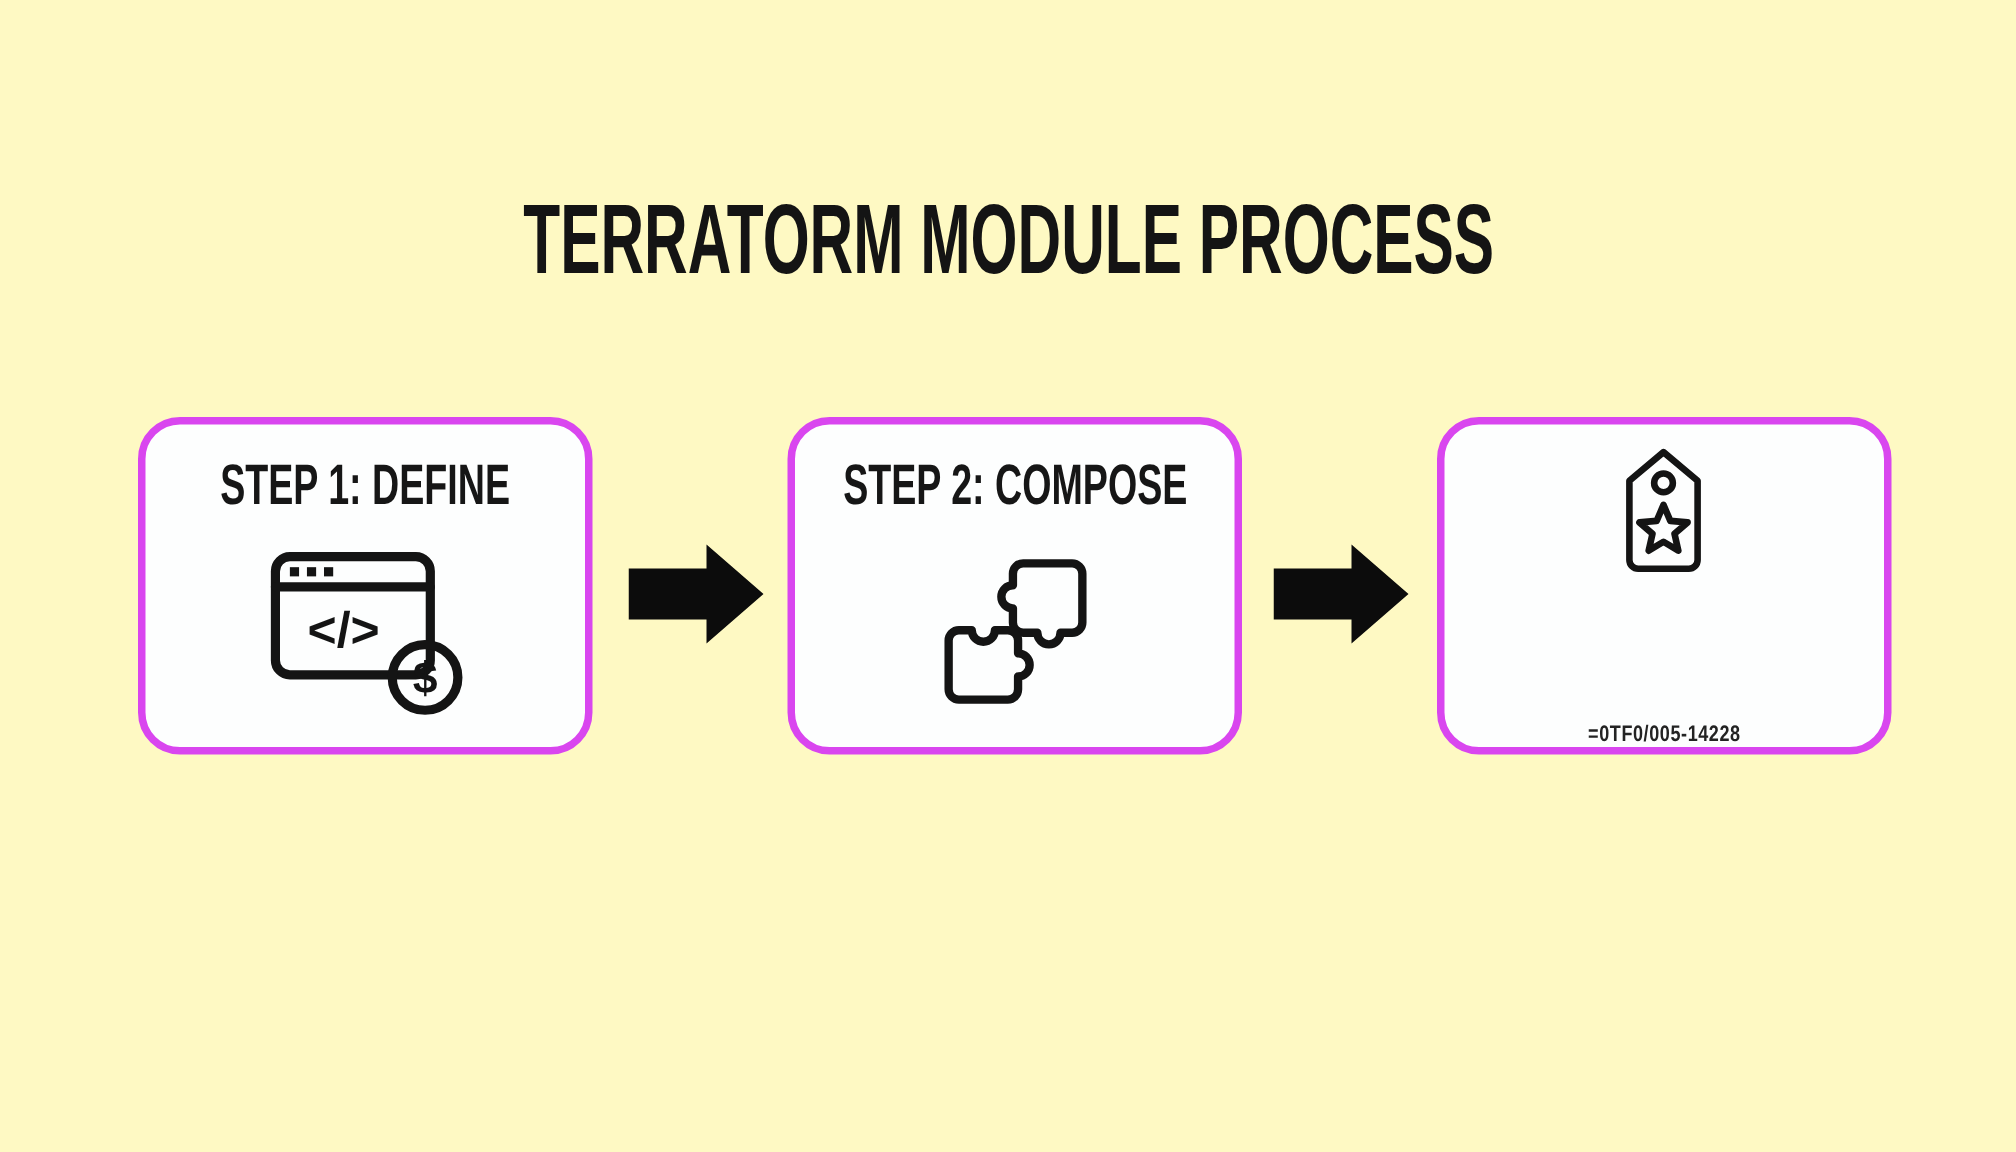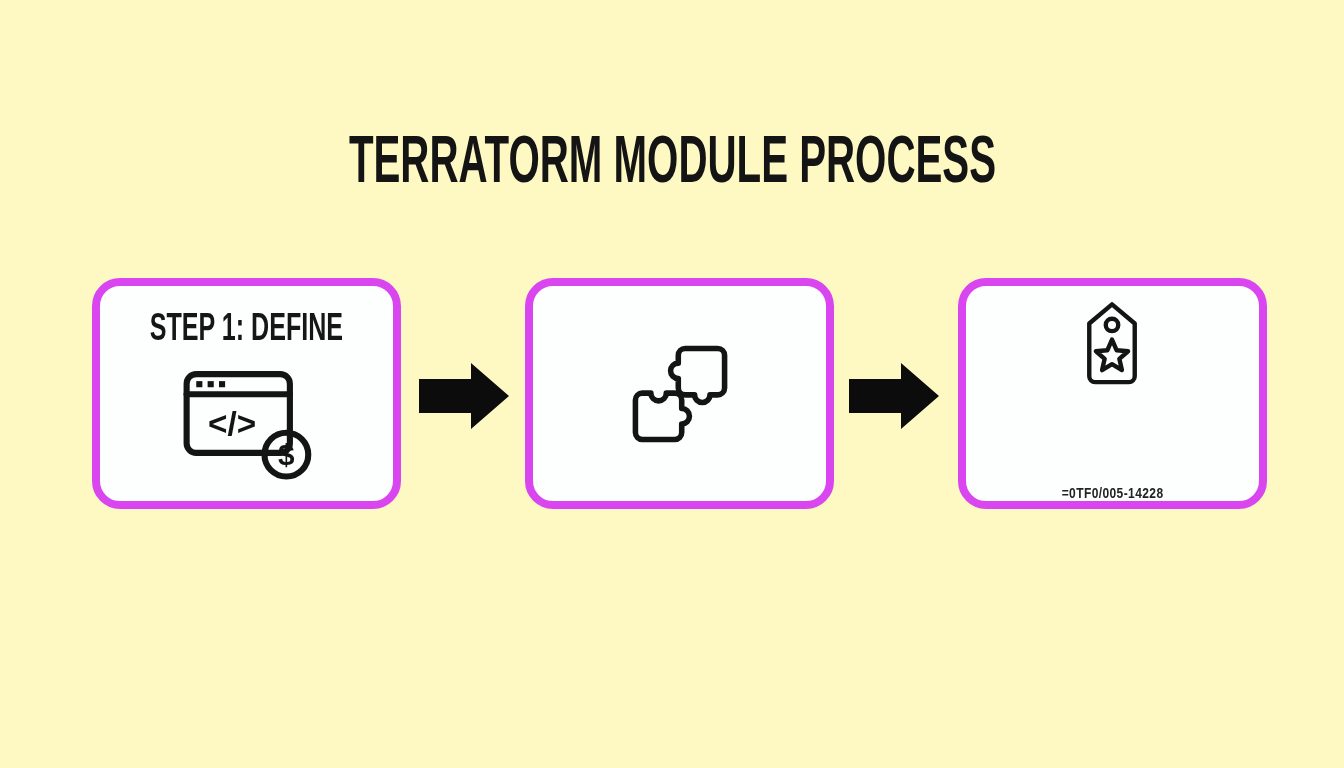--- a/index.html
+++ b/index.html
@@ -32,21 +32,21 @@
     display: inline-block;
     transform: scaleX(0.61);
     transform-origin: center;
     white-space: nowrap;
   }
   .step-box {
     position: absolute;
     top: 278px;
     width: 293px;
     height: 215px;
-    border: 8px solid #d946ef;
+    border: 5px solid #d946ef;
     border-radius: 28px;
     background: #fdfefe;
     display: flex;
     flex-direction: column;
     align-items: center;
   }
   .step-box.b1 { left: 92px; }
   .step-box.b2 { left: 525px; }
   .step-box.b3 { left: 958px; }
   .step-label {
@@ -121,20 +121,23 @@
         <text class="svg-glyph" x="120" y="111" font-size="34" text-anchor="middle">$</text>
       </svg>
     </div>
   </div>
 
   <svg class="arrow a1" viewBox="0 0 92 70">
     <polygon points="0,18 52,18 52,2 90,35 52,68 52,52 0,52" fill="#0c0c0c"></polygon>
   </svg>
 
   <div class="step-box b2">
+    <div class="step-label">
+      <span class="condensed">STEP 2: COMPOSE</span>
+    </div>
     <div class="icon-wrap">
       <svg width="108" height="108" viewBox="0 0 120 126">
         <path class="stroke" stroke-width="6.5" fill="#fdfefe" d="M 66 10 H 104 A 8 8 0 0 1 112 18 V 56 A 8 8 0 0 1 104 64 H 95 A 9 9 0 0 1 77 64 H 66 A 8 8 0 0 1 58 56 V 45 A 9 9 0 0 1 58 27 V 18 A 8 8 0 0 1 66 10 Z"></path>
         <path class="stroke" stroke-width="6.5" fill="#fdfefe" d="M 16 62 H 26 A 9 9 0 0 0 44 62 H 54 A 8 8 0 0 1 62 70 V 80 A 9 9 0 0 1 62 98 V 108 A 8 8 0 0 1 54 116 H 16 A 8 8 0 0 1 8 108 V 70 A 8 8 0 0 1 16 62 Z"></path>
       </svg>
     </div>
   </div>
 
   <svg class="arrow a2" viewBox="0 0 92 70">
     <polygon points="0,18 52,18 52,2 90,35 52,68 52,52 0,52" fill="#0c0c0c"></polygon>

